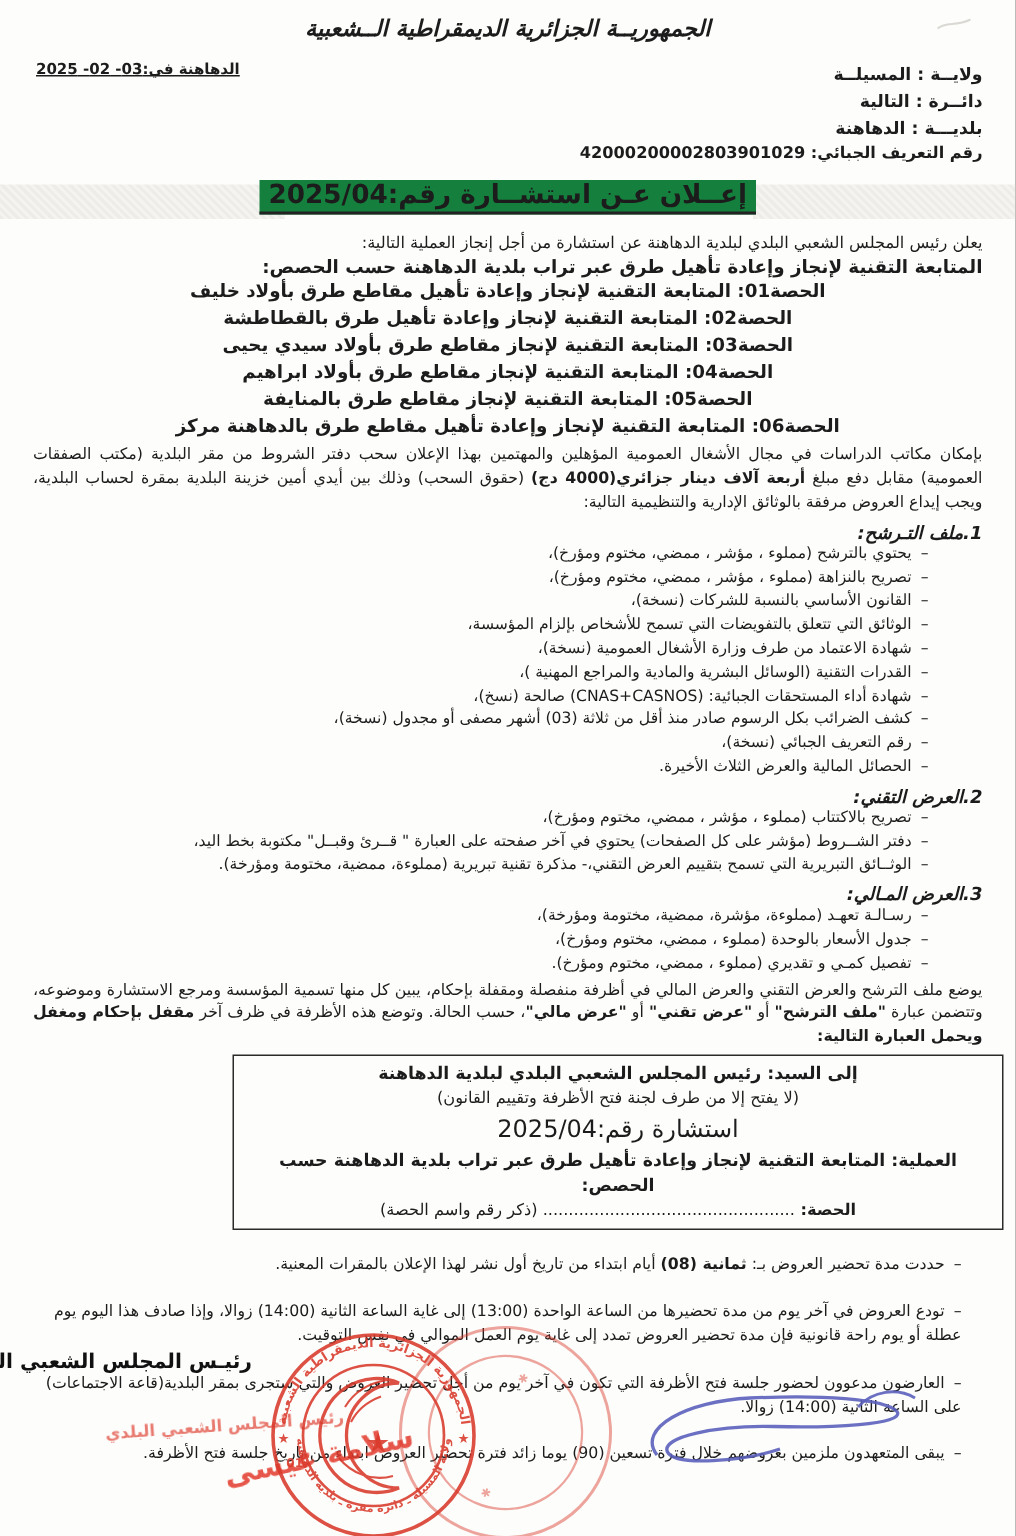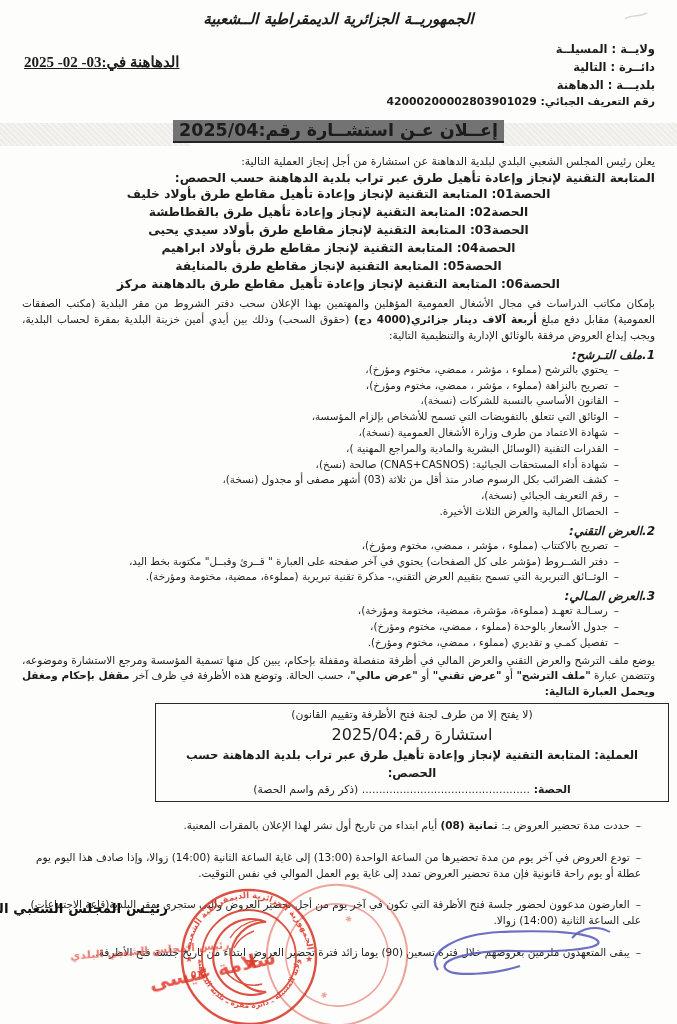--- a/index.html
+++ b/index.html
@@ -6,28 +6,28 @@
   .page{
     width:677px;height:1024px;position:relative;overflow:hidden;
     background:#fdfdfb;color:#1c1c1c;margin:0 auto;
     font-family:"DejaVu Sans",sans-serif;direction:rtl;
     padding:6px 22px 0 22px;box-sizing:border-box;
   }
   .republic{text-align:center;font-weight:bold;font-size:15px;margin-top:4px;letter-spacing:0;font-style:italic;}
   .header-row{display:flex;justify-content:space-between;align-items:flex-start;margin-top:13px;}
   .meta{font-size:11.5px;font-weight:bold;line-height:1.55;}
   .meta .tax{font-size:10.8px;}
-  .date-line{font-size:15px;font-weight:bold;text-decoration:underline;margin-top:12px;margin-left:2px;white-space:nowrap;font-family:Liberation Serif, serif;}
+  .date-line{font-size:10px;font-weight:bold;text-decoration:underline;margin-top:0;margin-left:2px;white-space:nowrap;}
   .title-row{position:relative;text-align:center;margin:9px 0 5px 0;height:30px;}
   .scan-band{position:absolute;top:3px;height:23px;background:
       repeating-linear-gradient(45deg,#e9e8e4 0 2px,#f2f1ee 2px 4px);opacity:.8;z-index:0;}
   .scan-band.left{left:-22px;width:190px;}
   .scan-band.right{right:-22px;width:175px;}
   .main-title{display:inline-block;position:relative;z-index:1;font-size:17.5px;font-weight:bold;
-      border-bottom:2px solid #232323;padding:0 6px 1px 6px;background:#737373;}
+      border-bottom:2px solid #232323;padding:0 6px 1px 6px;background:#15803d;}
   .intro{font-size:10.8px;margin-top:3px;}
   .operation{font-size:12.2px;font-weight:bold;margin-top:3px;}
   .lots .lot{ text-align:center;font-weight:bold;font-size:12.2px;line-height:1.48;}
   .para{font-size:10.5px;line-height:1.5;text-align:justify;margin-top:3px;}
   .sec-heading{font-size:12px;font-weight:bold;margin-top:4px;font-style:italic;}
   .items .item{font-size:10.4px;line-height:1.52;padding-right:36px;}
   .dash{margin-left:6px;}
   .env{font-size:10.5px;line-height:1.5;text-align:justify;margin-top:2px;}
   b,.bold{font-weight:bold;}
   .box{border:1.6px solid #2a2a2a;margin:3px -14px 3px 133px;padding:3px 6px;text-align:center;line-height:1.5;}
@@ -135,20 +135,21 @@
       <div class="item"><span class="dash">–</span><span>رسـالـة تعهـد (مملوءة، مؤشرة، ممضية، مختومة ومؤرخة)،</span></div>
 
       <div class="item"><span class="dash">–</span><span>جدول الأسعار بالوحدة (مملوء ، ممضي، مختوم ومؤرخ)،</span></div>
 
       <div class="item"><span class="dash">–</span><span>تفصيل كمـي و تقديري (مملوء ، ممضي، مختوم ومؤرخ).</span></div>
     </div>
 
   <div class="env"><span>يوضع ملف الترشح والعرض التقني والعرض المالي في أظرفة منفصلة ومقفلة بإحكام، يبين كل منها تسمية المؤسسة ومرجع الاستشارة وموضوعه، وتتضمن عبارة </span><b>"ملف الترشح"</b><span> أو </span><b>"عرض تقني"</b><span> أو </span><b>"عرض مالي"</b><span>، حسب الحالة. وتوضع هذه الأظرفة في ظرف آخر </span><b>مقفل بإحكام ومغفل ويحمل العبارة التالية:</b></div>
 
   <div class="box">
+    <div class="l1">إلى السيد: رئيس المجلس الشعبي البلدي لبلدية الدهاهنة</div>
     <div class="l2">(لا يفتح إلا من طرف لجنة فتح الأظرفة وتقييم القانون)</div>
     <div class="l3">استشارة رقم:2025/04</div>
     <div class="l4">العملية: المتابعة التقنية لإنجاز وإعادة تأهيل طرق عبر تراب بلدية الدهاهنة حسب الحصص:</div>
     <div class="l5"><b>الحصة: </b><span>.................................................</span><span> (ذكر رقم واسم الحصة)</span></div>
   </div>
 
   <div class="notes">
     <div class="note"><span class="dash">–</span><span>حددت مدة تحضير العروض بـ: </span><b>ثمانية (08)</b><span> أيام ابتداء من تاريخ أول نشر لهذا الإعلان بالمقرات المعنية.</span></div>
     <div class="note"><span class="dash">–</span><span>تودع العروض في آخر يوم من مدة تحضيرها من الساعة الواحدة (13:00) إلى غاية الساعة الثانية (14:00) زوالا، وإذا صادف هذا اليوم يوم عطلة أو يوم راحة قانونية فإن مدة تحضير العروض تمدد إلى غاية يوم العمل الموالي في نفس التوقيت.</span></div>
     <div class="note"><span class="dash">–</span><span>العارضون مدعوون لحضور جلسة فتح الأظرفة التي تكون في آخر يوم من أجل تحضير العروض والتي ستجرى بمقر البلدية(قاعة الاجتماعات) على الساعة الثانية (14:00) زوالا.</span></div>

